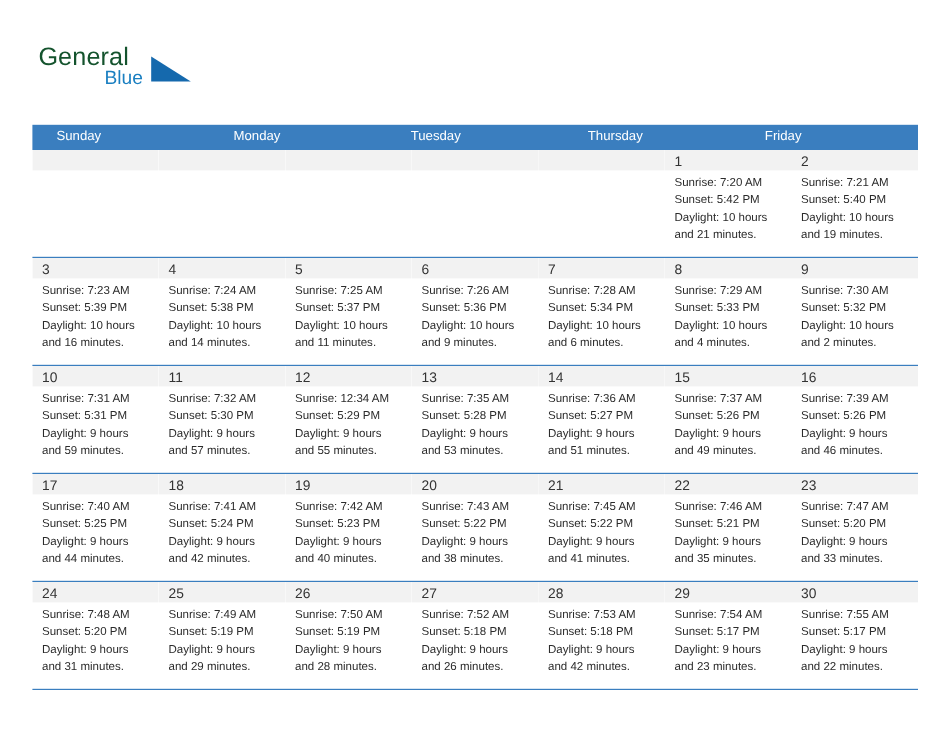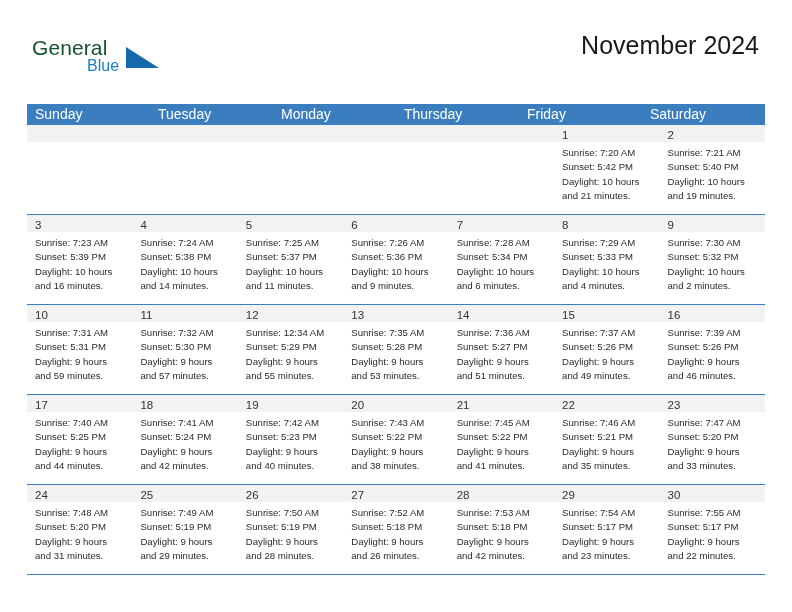--- a/index.html
+++ b/index.html
@@ -96,36 +96,37 @@
 
   .weekday-row {
     display: flex;
     width: 100%;
     background: #3a7ebf;
     height: 21px;
   }
   .weekday-cell {
     flex: 1 1 0;
     color: #ffffff;
-    font-size: 14px;
+    font-size: 11px;
     line-height: 21px;
-    padding-left: 8px;
+    padding-left: 20px;
     box-sizing: border-box;
     overflow: hidden;
     white-space: nowrap;
   }
 
   .week-row {
     display: flex;
     width: 100%;
     border-bottom: 1.3px solid #3a7ebf;
     box-sizing: border-box;
   }
   .week-row:last-child {
     border-bottom: 1.3px solid #3a7ebf;
+    justify-content: center;
   }
 
   .day-cell {
     flex: 1 1 0;
     box-sizing: border-box;
     height: 89px;
     position: relative;
     overflow: hidden;
   }
 
@@ -163,33 +164,31 @@
 
   <div class="header">
 
     <div class="logo">
       <span class="logo-general">General</span>
       <span class="logo-tri"></span>
       <span class="logo-blue">Blue</span>
     </div>
 
     <div class="title-block">
-      <div class="cal-title">November 2024</div>
     </div>
 
   </div>
 
   <div class="calendar">
     <div class="weekday-row" id="weekday-row">
         <div class="weekday-cell">Sunday</div>
+        <div class="weekday-cell">Monday</div>
         <div class="weekday-cell">Tuesday</div>
-        <div class="weekday-cell">Monday</div>
         <div class="weekday-cell">Thursday</div>
         <div class="weekday-cell">Friday</div>
-        <div class="weekday-cell">Saturday</div>
       </div>
     <div id="calendar-body">
         <div class="week-row">
           <div class="day-cell empty">
             <div class="day-num-band"><span class="day-num"></span></div>
             <div class="day-body"></div>
           </div>
           <div class="day-cell empty">
             <div class="day-num-band"><span class="day-num"></span></div>
             <div class="day-body"></div>

